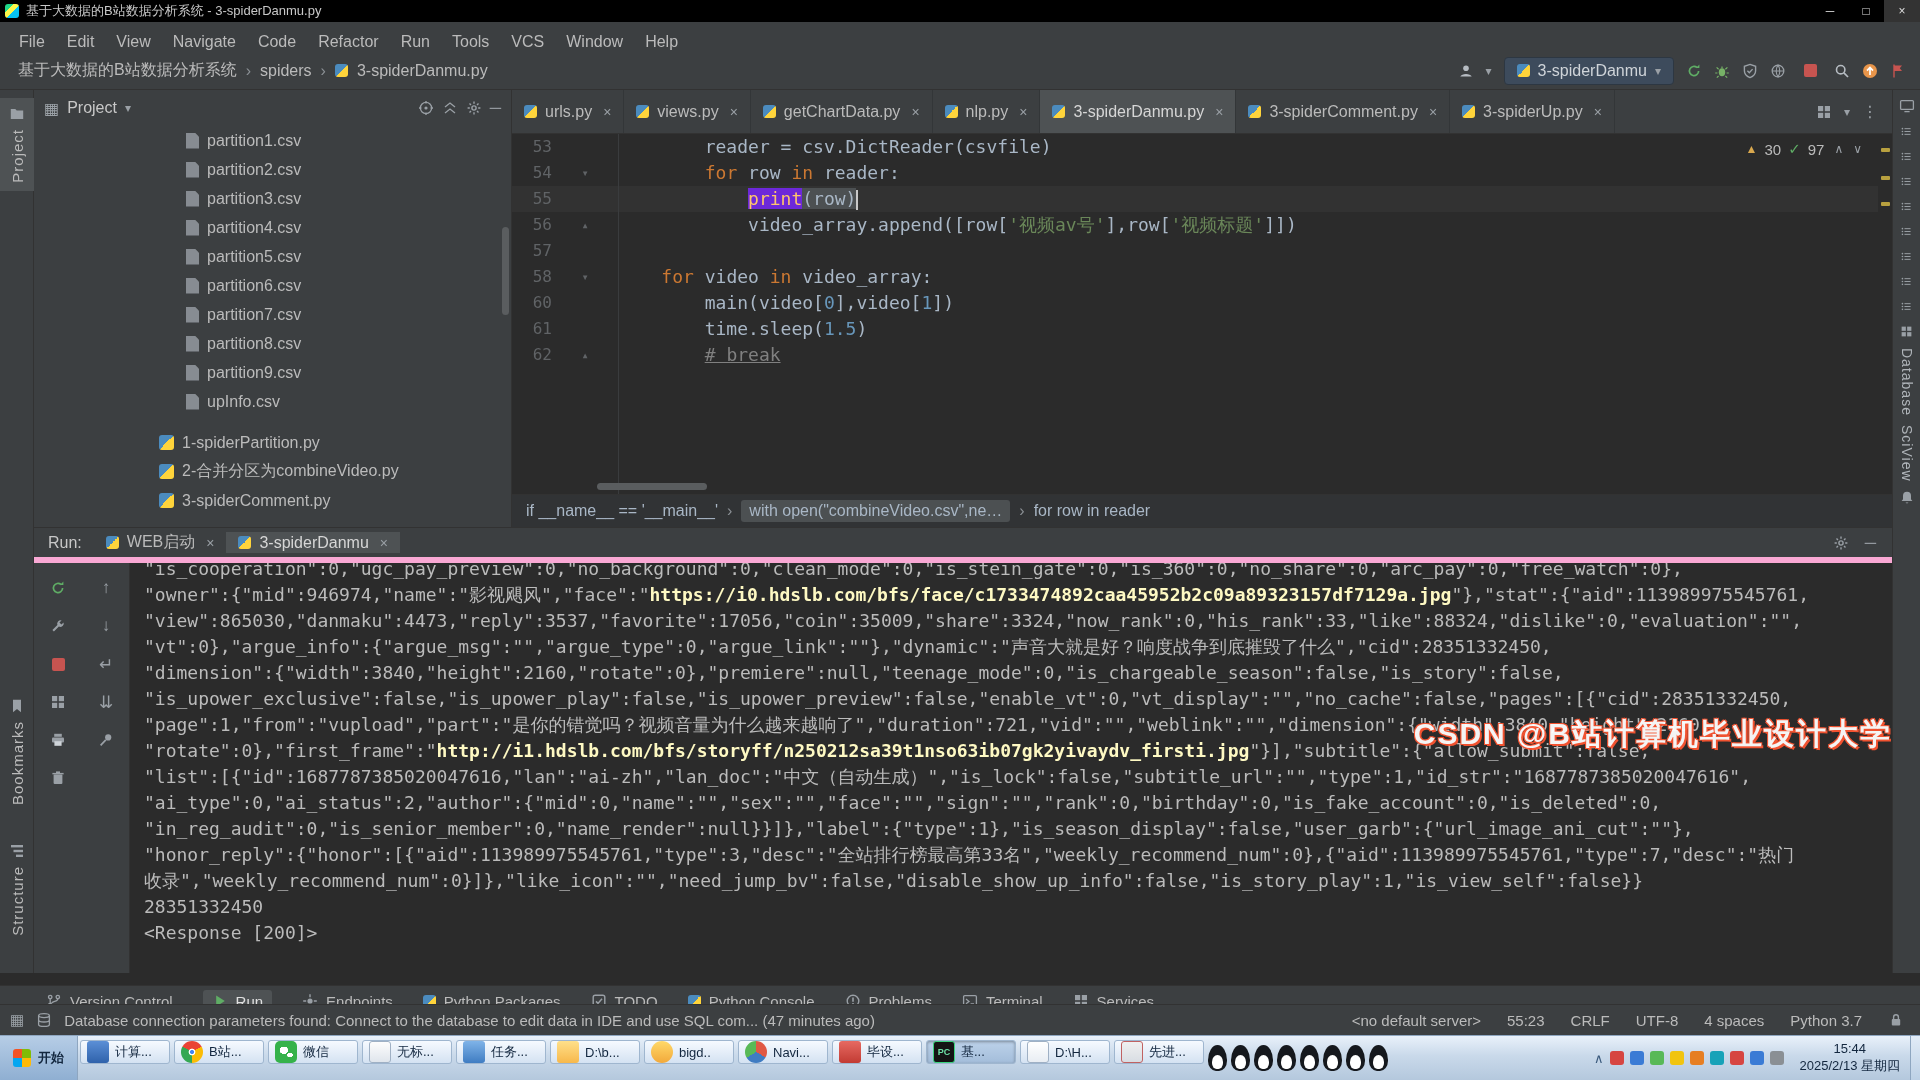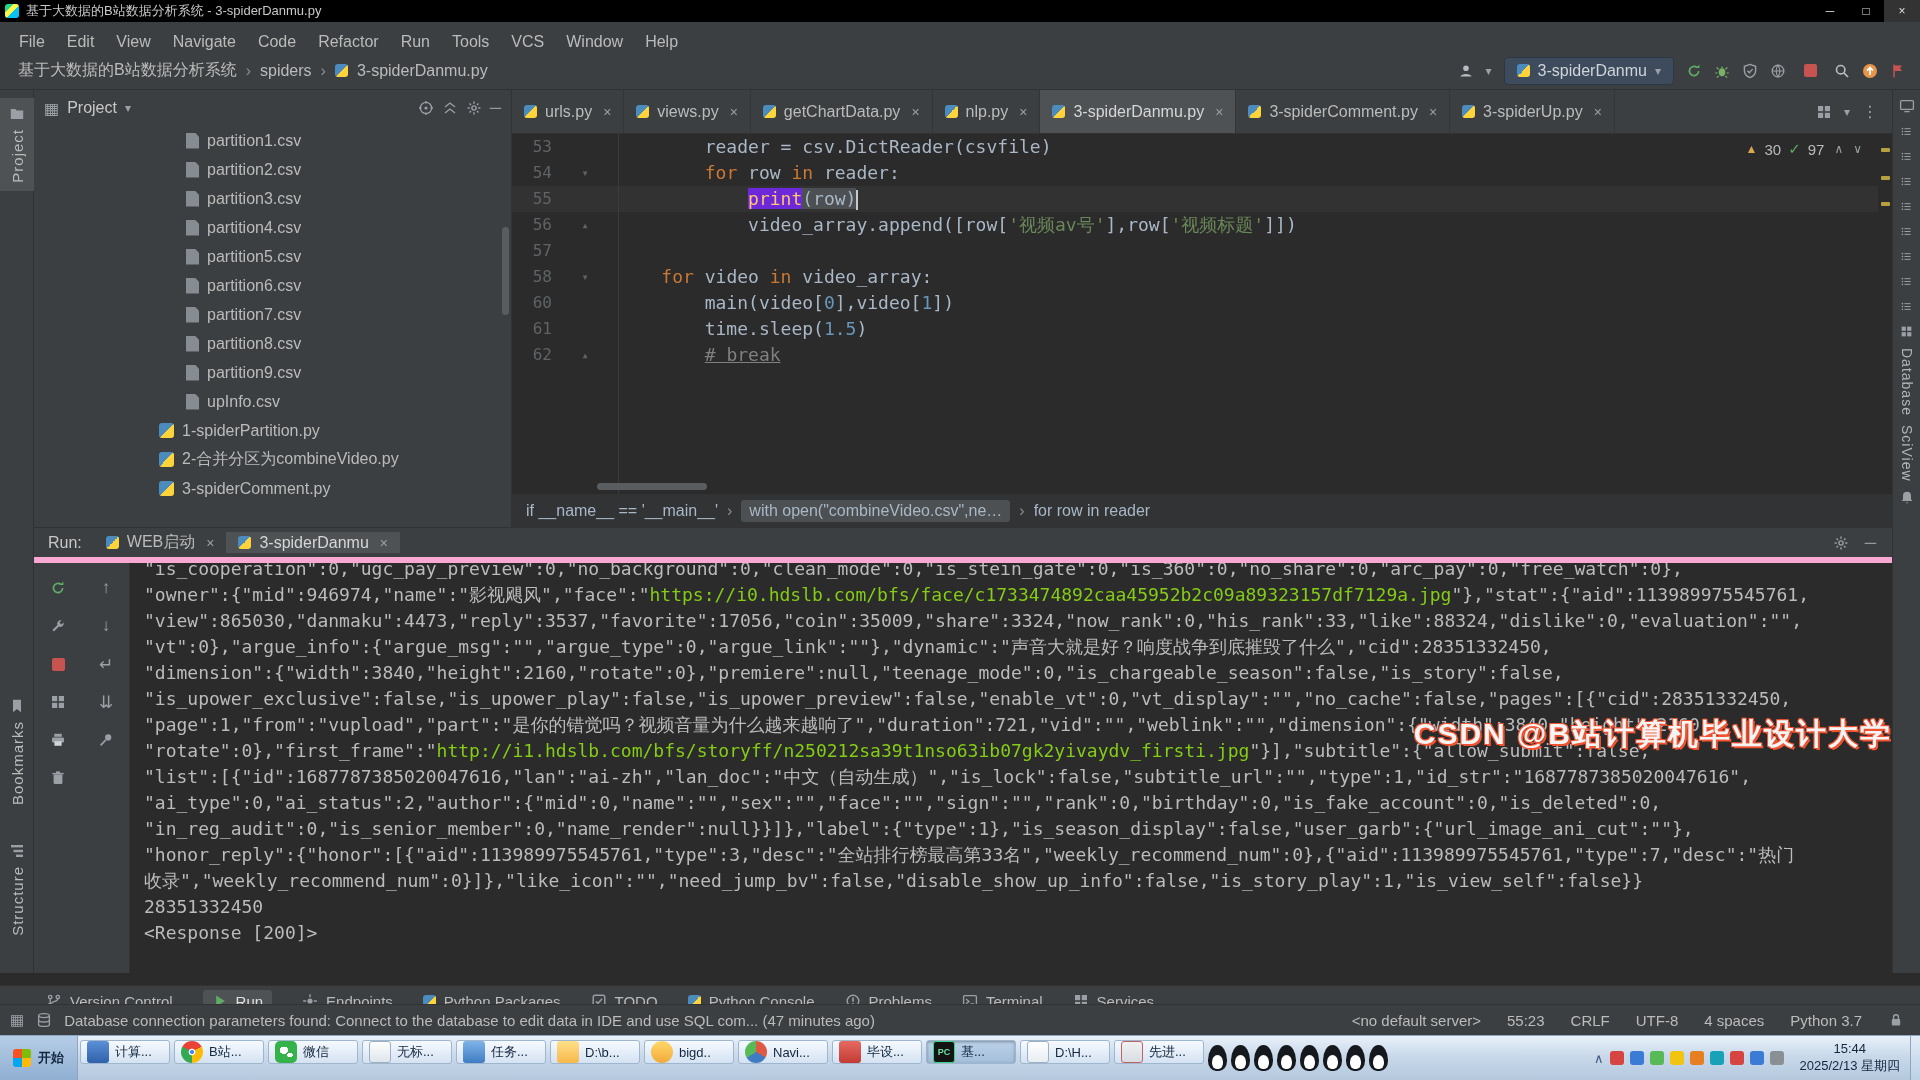--- a/index.html
+++ b/index.html
@@ -100,21 +100,21 @@
 .rtab{display:flex;align-items:center;gap:8px;padding:0 12px;white-space:nowrap;}
 .rtab.active{background:#4e5254;color:#d6d6d6;}
 .runheader-right{margin-left:auto;display:flex;align-items:center;gap:16px;padding-right:16px;color:#9aa0a6;}
 .runicons{position:absolute;left:0;top:35px;width:96px;bottom:0;background:#3c3f41;border-right:1px solid #323232;
   display:grid;grid-template-columns:48px 48px;grid-auto-rows:38px;justify-items:center;align-items:center;
   padding-top:6px;color:#9aa0a6;font-size:17px;}
 .console{position:absolute;left:96px;top:35px;right:0;bottom:0;overflow:hidden;padding:2px 0 0 14px;
   font-family:"DejaVu Sans Mono","Liberation Mono",monospace;font-size:18px;line-height:26px;color:#bbbbbb;}
 .cline{white-space:pre;}
 .cline:first-child{margin-top:-9px;}
-.cseg.link{color:#84cc16;font-weight:normal;}
+.cseg.link{color:#fef9c3;font-weight:bold;}
 
 
 .twbar{position:absolute;left:0;right:0;top:973px;height:31px;background:#3c3f41;border-top:1px solid #323232;
   display:flex;align-items:center;gap:30px;padding-left:46px;font-size:15px;margin-top:12px;}
 .twitem{display:flex;align-items:center;gap:8px;}
 .twitem.active{background:#4e5254;border-radius:3px;padding:3px 9px;color:#e0e0e0;}
 
 
 .statusbar{position:absolute;left:0;right:0;top:1004px;height:31px;background:#3c3f41;border-top:1px solid #323232;
   display:flex;align-items:center;gap:12px;padding:0 16px 0 10px;font-size:15px;}
@@ -355,21 +355,21 @@
           <span>partition8.csv</span>
         </div>
         <div class="tree-row" style="padding-left: 152px;">
           <span class="icon-file"></span>
           <span>partition9.csv</span>
         </div>
         <div class="tree-row" style="padding-left: 152px;">
           <span class="icon-file"></span>
           <span>upInfo.csv</span>
         </div>
-        <div class="tree-row" style="padding-left: 125px;">
+        <div class="tree-row" style="padding-left: 125px; margin-top: 12px;">
           <span class="py-icon"></span>
           <span>1-spiderPartition.py</span>
         </div>
         <div class="tree-row" style="padding-left: 125px;">
           <span class="py-icon"></span>
           <span>2-合并分区为combineVideo.py</span>
         </div>
         <div class="tree-row" style="padding-left: 125px;">
           <span class="py-icon"></span>
           <span>3-spiderComment.py</span>

